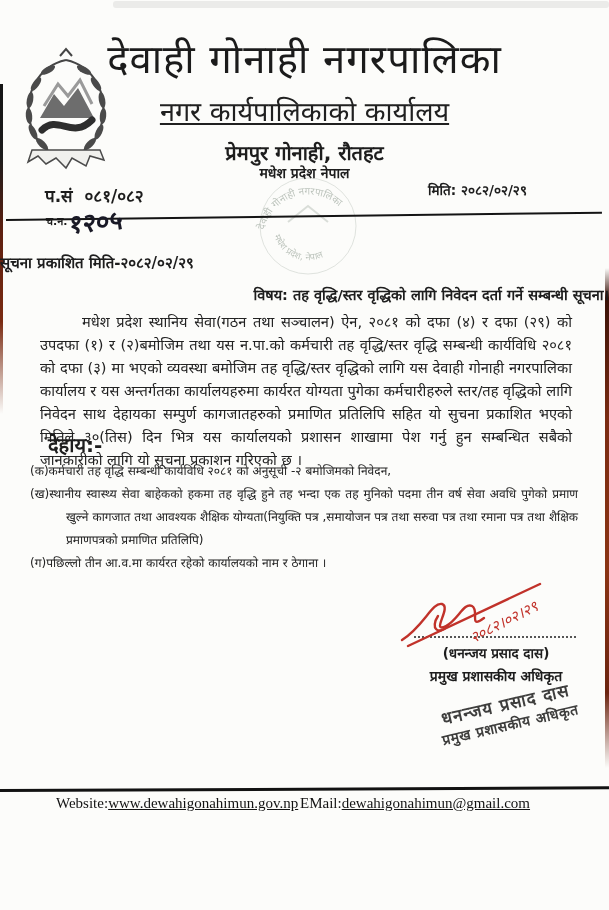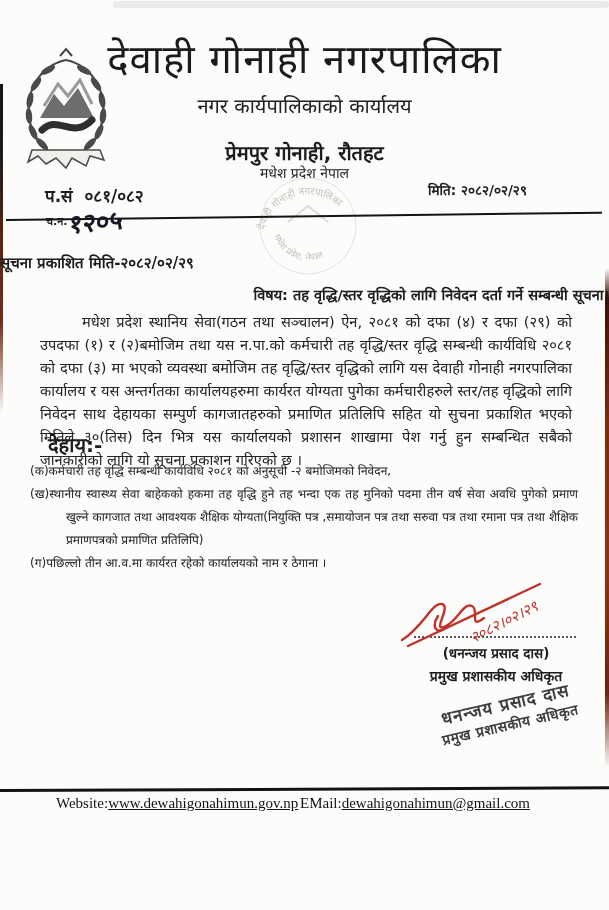--- a/index.html
+++ b/index.html
@@ -11,23 +11,23 @@
   
   .band-top{position:absolute;left:113px;top:1px;width:496px;height:7px;background:#ebebe9;border-radius:3px;}
   .edge-left{position:absolute;left:0;top:84px;width:3px;height:330px;
     background:linear-gradient(#151515 0%,#1c1c1c 22%,#5e2010 45%,#7a2b12 72%,rgba(122,43,18,0) 100%);}
   .edge-right{position:absolute;right:0;top:268px;width:4px;height:500px;
     background:linear-gradient(rgba(58,18,8,0) 0%,#3a1208 6%,#7a2b12 30%,#8a3414 60%,#6b2410 85%,rgba(107,36,16,0) 100%);}
   
   .emblem{position:absolute;left:14px;top:46px;}
   .h-muni{position:absolute;left:0;top:30px;width:100%;text-align:center;
     font-size:40px;letter-spacing:1px;color:#1b1b1b;}
-  .h-office{position:absolute;left:0;top:92px;width:100%;text-align:center;font-size:20px;color:#202020;}
+  .h-office{position:absolute;left:0;top:92px;width:100%;text-align:center;font-size:27px;color:#202020;text-decoration:underline;}
   .h-addr{position:absolute;left:0;top:139px;width:100%;text-align:center;font-size:20px;font-weight:bold;}
-  .h-prov{position:absolute;left:0;top:163px;width:100%;text-align:center;font-size:14px;font-weight:normal;}
+  .h-prov{position:absolute;left:0;top:163px;width:100%;text-align:center;font-size:14px;font-weight:bold;}
   .meta-ref{position:absolute;left:45px;top:184px;font-size:17px;font-weight:600;}
   .meta-date{position:absolute;left:428px;top:181px;font-size:13.5px;font-weight:600;}
   .meta-chalani{position:absolute;left:46px;top:203px;font-size:11px;font-weight:600;z-index:6;}
   .chalani-hand{display:inline-block;font-size:26px;font-weight:bold;color:#191926;
     transform:rotate(-5deg) skewX(-6deg);margin-left:2px;vertical-align:-6px;}
   .divider{position:absolute;left:6px;top:219px;width:596px;border-top:2.5px solid #141414;
     transform:rotate(-0.7deg);transform-origin:left center;z-index:4;}
   .round-stamp{position:absolute;left:248px;top:166px;opacity:.45;z-index:3;}
   
   .pub-line{position:absolute;left:0;top:252px;width:100%;text-align:left;font-size:15px;font-weight:bold;}

